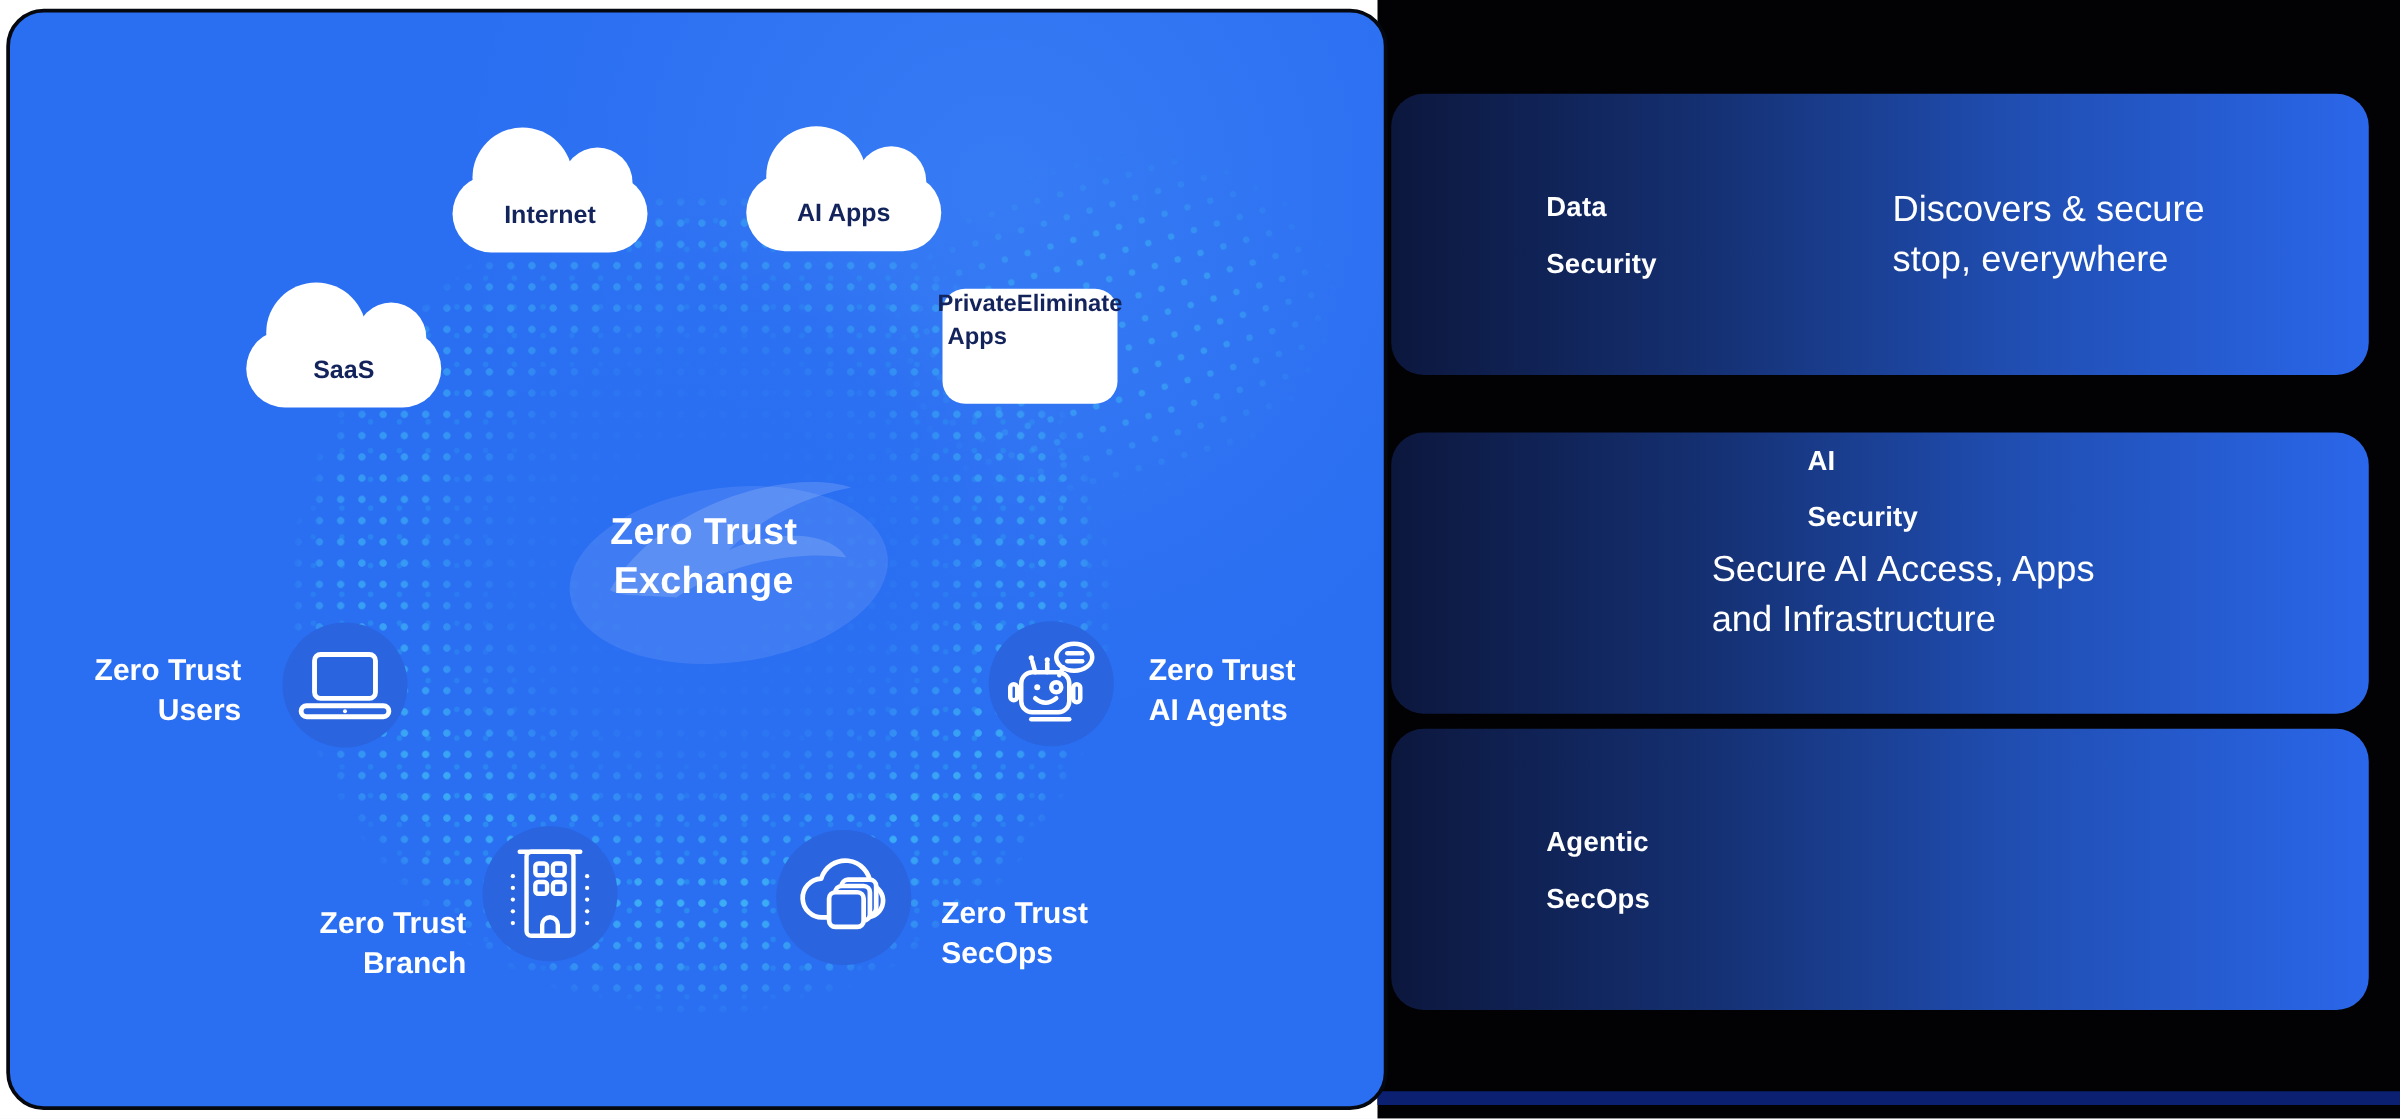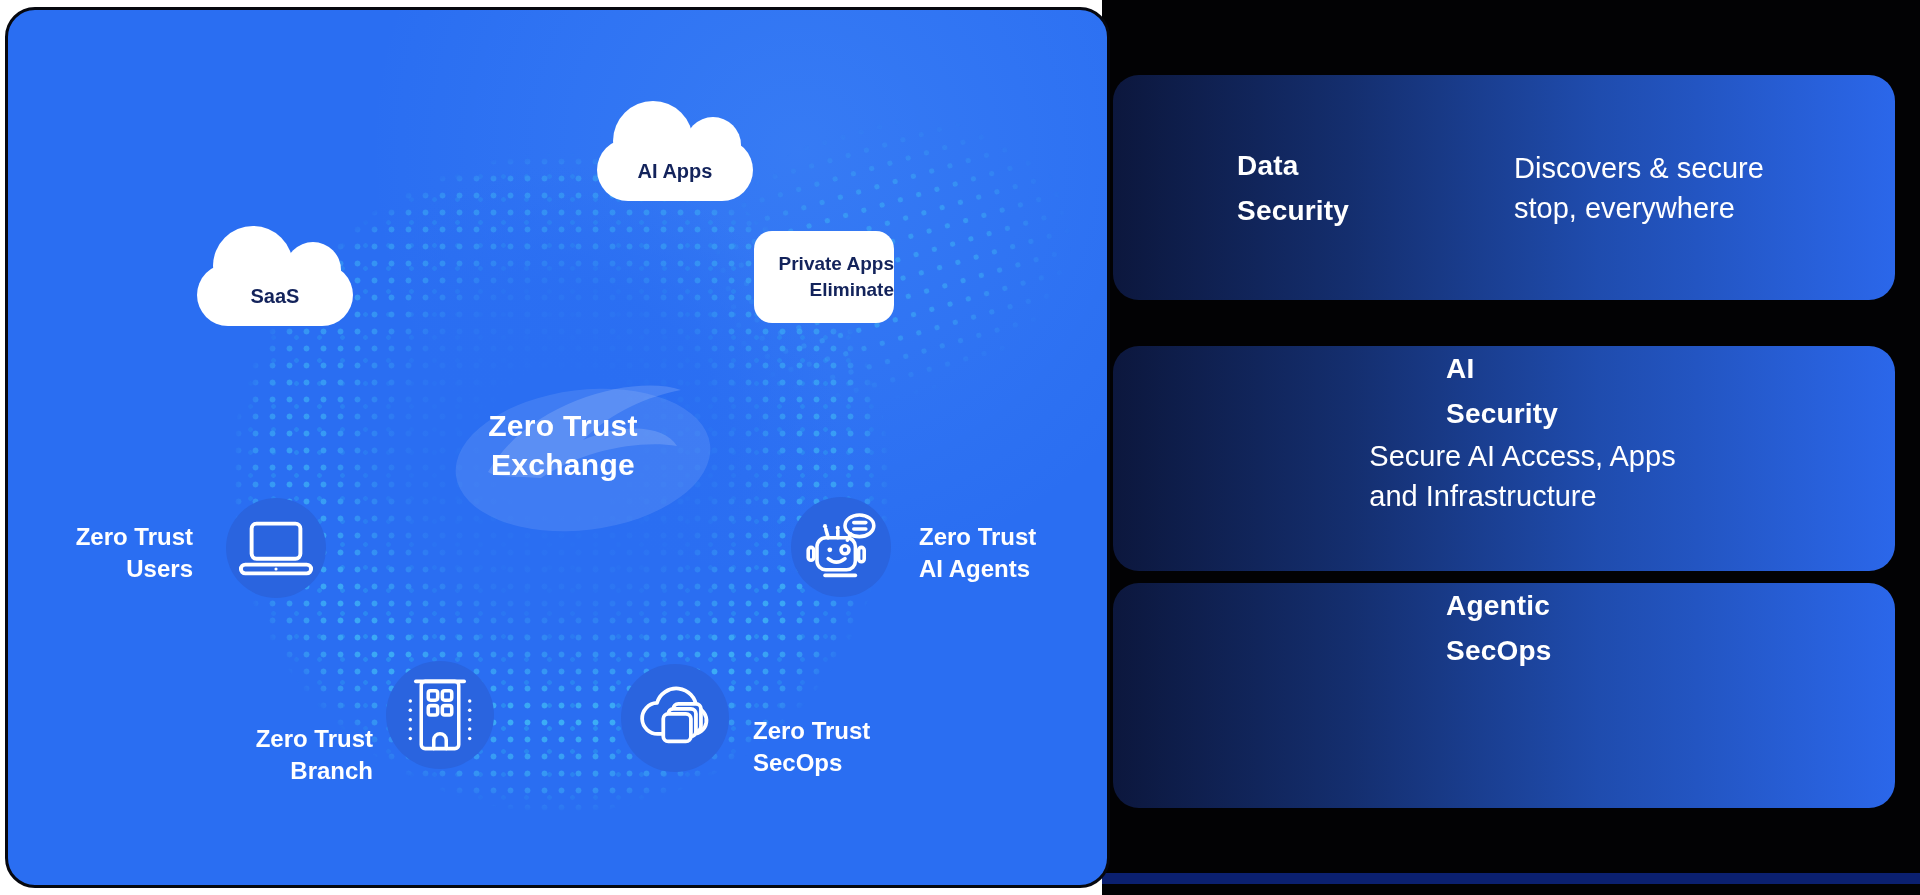--- a/index.html
+++ b/index.html
@@ -45,21 +45,21 @@
     display:flex;align-items:center;justify-content:center;}
   .cloud::before{content:"";position:absolute;width:80px;height:80px;border-radius:50%;background:#fff;top:-38px;left:16px;}
   .cloud::after{content:"";position:absolute;width:56px;height:56px;border-radius:50%;background:#fff;top:-22px;right:12px;}
   .cloud .cl{position:relative;z-index:1;font-size:20px;font-weight:600;color:#13235b;margin-top:2px;}
   .cloud-internet{left:354px;top:130px;}
   .cloud-saas{left:189px;top:254px;}
   .cloud-aiapps{left:589px;top:129px;}
 
   
   .dcbox{position:absolute;left:746px;top:221px;width:140px;height:92px;background:#fff;border-radius:18px;
-    display:flex;flex-direction:column;align-items:flex-end;justify-content:center;
+    display:flex;flex-direction:row;align-items:flex-start;justify-content:center;
     font-size:19px;font-weight:600;color:#13235b;line-height:26px;text-align:center;}
   .dcbox span{display:block;}
 
   
   .node-circle{position:absolute;border-radius:50%;background:#2a64df;display:flex;align-items:center;justify-content:center;}
   .nc-users{left:218px;top:488px;width:100px;height:100px;}
   .nc-agents{left:783px;top:487px;width:100px;height:100px;}
   .nc-branch{left:378px;top:651px;width:108px;height:108px;}
   .nc-cloud{left:613px;top:654px;width:108px;height:108px;}
 
@@ -70,22 +70,22 @@
   .nl-agents{left:911px;top:511px;width:200px;text-align:left;}
   .nl-branch{left:175px;top:713px;width:190px;text-align:right;}
   .nl-cloud{left:745px;top:705px;width:180px;text-align:left;}
 
   
   .panel{position:absolute;left:1113px;width:782px;height:225px;border-radius:26px;
     background:linear-gradient(90deg,#0c173d 0%,#142e6e 30%,#1f4cae 62%,#2b67ea 100%);
     display:flex;align-items:center;color:#fff;}
   .panel-1{top:75px;}
   .panel-2{top:346px;flex-direction:column;}
-  .panel-3{top:583px;flex-direction:column;}
-  .p-title{margin-left:124px;width:240px;font-size:28px;font-weight:700;line-height:45px;letter-spacing:.2px;}
+  .panel-3{top:583px;}
+  .p-title{margin-left:124px;width:240px;font-size:22px;font-weight:700;line-height:45px;letter-spacing:.2px;}
   .p-title span{display:block;}
   .p-desc{margin-left:5px;font-size:29px;font-weight:400;line-height:40px;}
   .p-desc span{display:block;margin-left:32px;}
 
   svg{display:block;}
 </style>
 </head>
 <body>
 
 <div class="stage">
@@ -105,20 +105,23 @@
         <ellipse cx="150" cy="110" rx="128" ry="70" fill="rgba(255,255,255,0.10)" transform="rotate(-7 150 110)"></ellipse>
         <path d="M55 122 C 95 52, 200 24, 248 40 C 216 46, 178 62, 150 90 C 192 72, 232 76, 244 96 C 206 90, 150 100, 108 128 C 84 126, 64 128, 55 122 Z" fill="rgba(255,255,255,0.15)"></path>
       </svg>
     </div>
 
     <div class="exchange">
       <span>Zero Trust</span>
       <span>Exchange</span>
     </div>
 
+    <div class="cloud cloud-internet">
+      <span class="cl">Internet</span>
+    </div>
     <div class="cloud cloud-saas">
       <span class="cl">SaaS</span>
     </div>
     <div class="cloud cloud-aiapps">
       <span class="cl">AI Apps</span>
     </div>
 
     <div class="dcbox">
       <span>Private Apps</span>
       <span>Eliminate</span>

